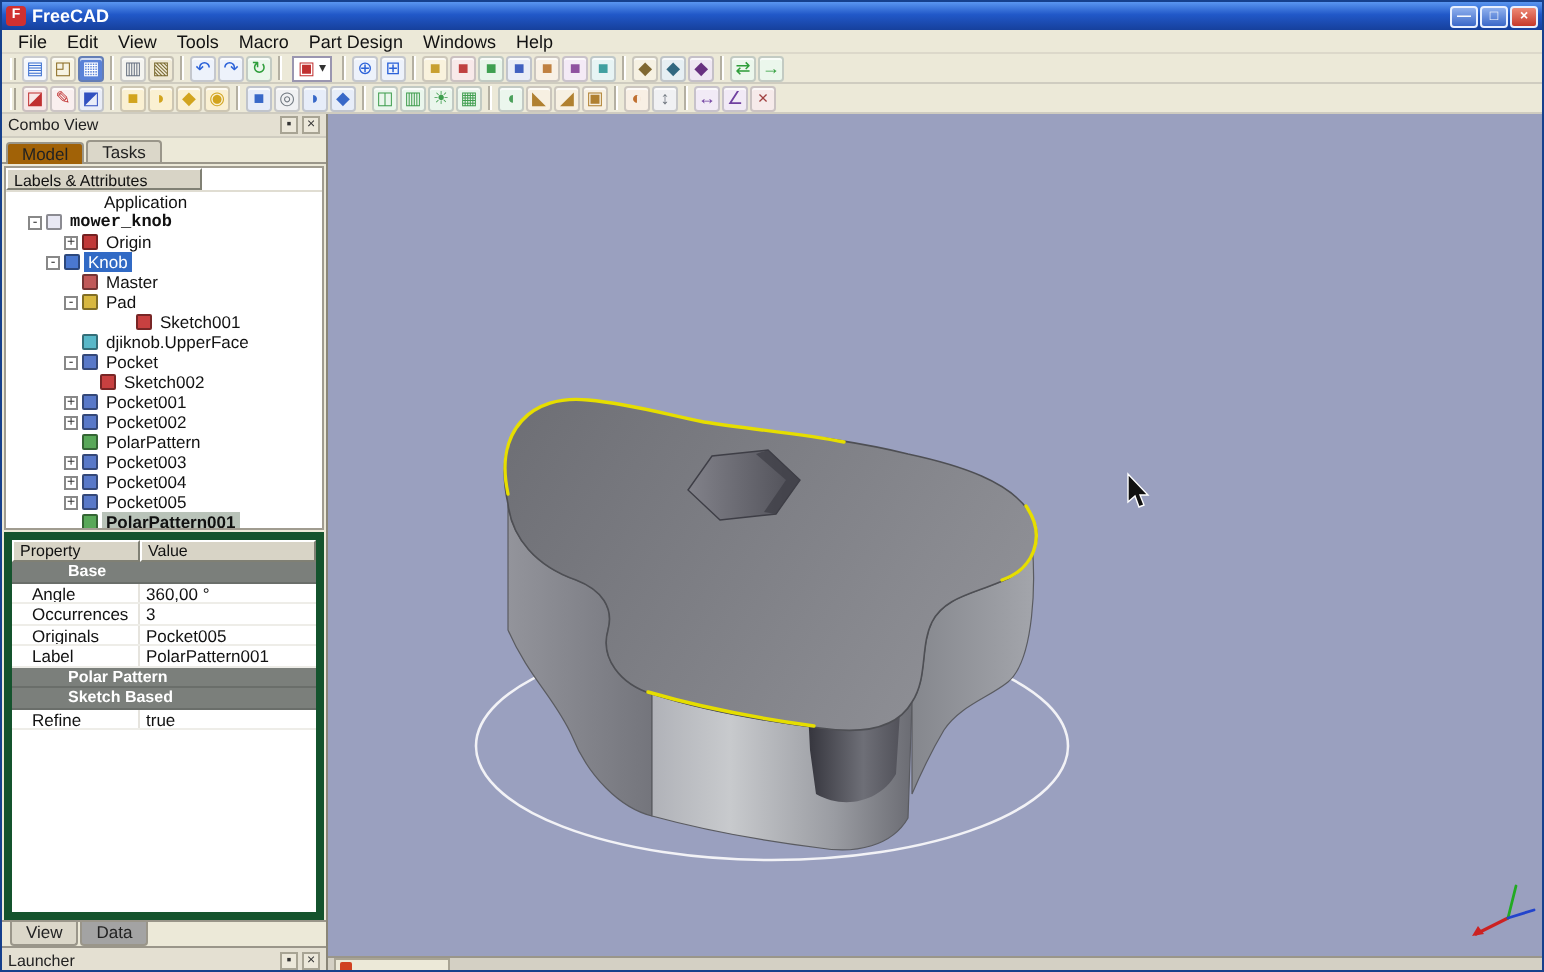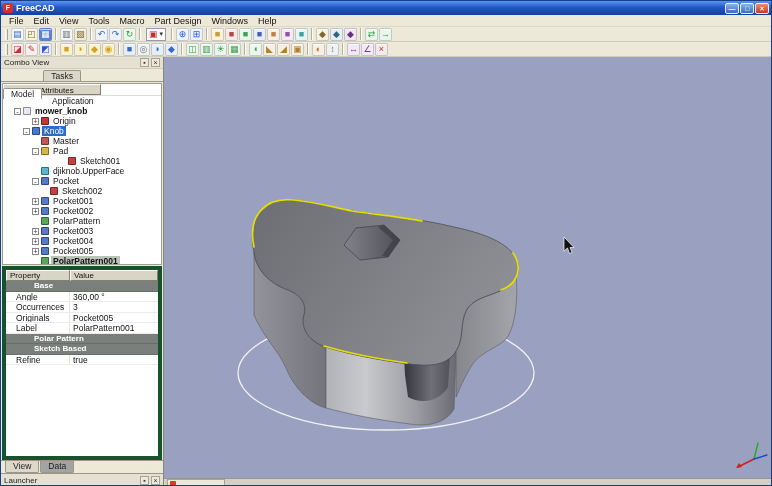--- a/index.html
+++ b/index.html
@@ -35,33 +35,33 @@
   .main{display:flex;height:430px;}
   .left{width:163px;display:flex;flex-direction:column;border-right:1px solid #8a8678;background:#ece9d8;}
   .panel-head{height:12px;display:flex;align-items:center;font-size:8px;padding:0 3px;
     background:#e4e0d2;border-bottom:1px solid #cfccc0;color:#222;}
   .panel-head .ph-title{flex:1;}
   .ph-btn{width:9px;height:9px;font-size:7px;line-height:7px;text-align:center;
     border:1px solid #a8a494;background:#ece8da;margin-left:2px;color:#333;}
   .tabs{display:flex;height:13px;padding:1px 0 0 2px;background:#ece9d8;border-bottom:1px solid #9a968a;}
   .tab{font-size:8.5px;padding:0 7px;border:1px solid #9a968a;border-bottom:none;
     background:#dbd7c9;border-radius:2px 2px 0 0;line-height:11px;margin-right:1px;color:#222;}
-  .tab.active{background:#ffffff;position:relative;top:18px;line-height:10px;}
+  .tab.active{background:#a16207;position:relative;top:1px;line-height:10px;}
   .tree-wrap{background:#fff;border:1px solid #a09c90;margin:1px;height:182px;overflow:hidden;}
   .tree-header{height:12px;background:#fff;border-bottom:1px solid #e0ddd2;display:flex;}
   .th-btn{width:98px;background:#d8d4c6;border-right:1px solid #808074;border-bottom:1px solid #808074;
     border-top:1px solid #fff;border-left:1px solid #fff;font-size:8px;line-height:11px;padding-left:3px;color:#111;}
   .tree-row{display:flex;align-items:center;height:10px;font-size:8.5px;white-space:nowrap;color:#111;}
   .expander{width:7px;height:7px;border:1px solid #888;background:#fff;font-size:7px;line-height:5px;
     text-align:center;margin-right:2px;flex:0 0 auto;color:#333;}
   .expander.blank{border:none;background:transparent;}
   .titem-icon{width:8px;height:8px;border:1px solid rgba(0,0,0,.4);border-radius:1px;margin-right:2px;flex:0 0 auto;}
   .tlabel{padding:0 2px;line-height:10px;}
   .tlabel.active{background:var(--sel);color:#fff;}
-  .tlabel.bold{font-weight:bold;}
+  .tlabel.bold{font-weight:bold;font-family:Liberation Mono, monospace;}
   .tlabel.selected{background:#b9c3b9;font-weight:bold;}
   
   .props{flex:1;background:#fff;border:4px solid #14532d;margin:0 1px;overflow:hidden;display:flex;flex-direction:column;}
   .prop-header{display:flex;height:11px;flex:0 0 auto;}
   .ph-cell{background:#d8d4c6;border-right:1px solid #808074;border-bottom:1px solid #808074;
     border-top:1px solid #fff;border-left:1px solid #fff;font-size:8px;line-height:10px;padding-left:3px;color:#111;}
   .ph-cell.k{width:64px;}
   .ph-cell.v{flex:1;}
   .prop-section{height:10.5px;background:#7b7f7b;color:#fff;font-size:8px;font-weight:bold;
     line-height:10.5px;padding-left:28px;border-bottom:1px solid #6a6e6a;}

